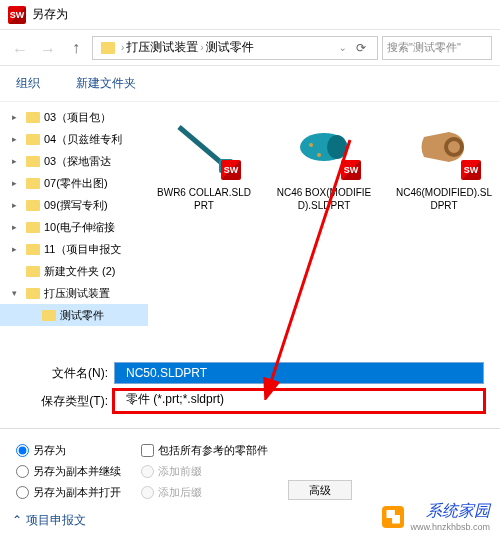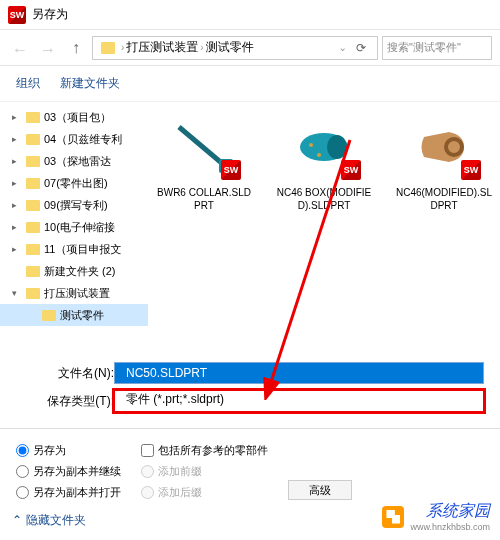--- a/index.html
+++ b/index.html
@@ -7,35 +7,35 @@
 .titlebar { height: 30px; background: #fff; border-bottom: 1px solid #e5e5e5; display: flex; align-items: center; padding: 0 8px; }
 .sw-logo { width: 18px; height: 18px; background: linear-gradient(135deg, #d00 50%, #a00 50%); border-radius: 2px; display: inline-flex; align-items: center; justify-content: center; color: #fff; font-size: 9px; font-weight: bold; margin-right: 6px; }
 .title-text { font-size: 12px; }
 .navbar { height: 36px; border-bottom: 1px solid #e5e5e5; display: flex; align-items: center; padding: 0 8px; gap: 4px; }
 .nav-btn { width: 24px; height: 24px; display: flex; align-items: center; justify-content: center; color: #666; }
 .nav-btn.disabled { color: #ccc; }
 .nav-path { flex: 1; display: flex; align-items: center; border: 1px solid #ccc; height: 24px; padding: 0 4px; font-size: 12px; gap: 2px; }
 .folder-icon-sm { width: 14px; height: 12px; background: #f8d86b; border-radius: 1px; margin: 0 4px; }
 .path-sep { color: #999; font-size: 10px; }
 .search-box { width: 110px; height: 24px; border: 1px solid #ccc; display: flex; align-items: center; padding: 0 4px; font-size: 11px; color: #888; }
-.toolbar { height: 36px; display: flex; align-items: center; padding: 0 16px; gap: 20px; font-size: 12px; color: #1a4d8f; border-bottom: 1px solid #f0f0f0; background: #fff; }
+.toolbar { height: 36px; display: flex; align-items: center; padding: 0 16px; gap: 36px; font-size: 12px; color: #1a4d8f; border-bottom: 1px solid #f0f0f0; background: #fff; }
 .main { display: flex; height: 252px; }
 .sidebar { width: 155px; overflow: hidden; padding: 4px 0; }
 .tree-item { display: flex; align-items: center; height: 22px; font-size: 11px; padding-left: 12px; gap: 4px; white-space: nowrap; }
 .tree-caret { width: 10px; font-size: 9px; color: #666; display: inline-block; }
 .tree-folder { width: 14px; height: 11px; background: #f8d86b; border-radius: 1px; flex-shrink: 0; }
 .tree-item.selected { background: #cde8ff; }
 .content { flex: 1; display: flex; gap: 20px; padding: 10px 6px; align-items: flex-start; }
 .file-item { width: 100px; text-align: center; }
 .thumb { width: 90px; height: 70px; display: flex; align-items: center; justify-content: center; margin: 0 auto 4px; position: relative; }
 .file-label { font-size: 10px; line-height: 1.3; word-break: break-all; }
 .sw-badge { position: absolute; bottom: 2px; right: 8px; width: 20px; height: 20px; background: linear-gradient(135deg, #e00 50%, #b00 50%); color: #fff; font-size: 9px; font-weight: bold; display: flex; align-items: center; justify-content: center; transform: rotate(0deg); border-radius: 2px; }
 .fields { padding: 8px 16px 4px 40px; }
 .field-row { display: flex; align-items: center; margin-bottom: 6px; }
-.field-label { font-size: 12px; width: 74px; text-align: right; padding-right: 0; }
+.field-label { font-size: 12px; width: 74px; text-align: right; padding-right: 6px; }
 .field-input { flex: 1; height: 22px; border: 1px solid #7aa7d8; background: #fff; font-size: 12px; padding: 0 11px; }
 .field-input.highlighted { background: #0078d7; color: #fff; }
 .field-input.boxed { outline: 3px solid #e00; outline-offset: -1px; }
 .divider { height: 1px; background: #ddd; margin: 6px 0; }
 .options { display: flex; padding: 8px 16px; gap: 20px; font-size: 11px; }
 .opt-col { display: flex; flex-direction: column; gap: 6px; }
 .opt-row { display: flex; align-items: center; gap: 4px; }
 .adv-btn { width: 64px; height: 20px; font-size: 11px; border: 1px solid #ccc; background: #f5f5f5; text-align: center; line-height: 18px; }
 .footer { position: absolute; bottom: 0; left: 0; right: 0; height: 40px; display: flex; align-items: center; justify-content: space-between; padding: 0 12px; background: #fff; }
 .hide-folders { font-size: 12px; color: #1a4d8f; display: flex; align-items: center; gap: 4px; }
@@ -209,21 +209,21 @@
       </label>
   </div>
   <div class="opt-col" style="justify-content:flex-end">
     <div class="adv-btn">高级</div>
   </div>
 </div>
 
 <div class="footer">
   <span class="hide-folders">
     <span>⌃</span>
-    <span>隐藏文件夹</span>
+    <span>项目申报文</span>
   </span>
 </div>
 
 <svg class="arrow" style="left:260px; top:130px;" width="100" height="270">
   <defs>
       <marker id="ah" markerWidth="10" markerHeight="10" refX="2" refY="3" orient="auto">
         <path d="M0,0 L0,6 L8,3 z" fill="#e00"></path>
       </marker>
     </defs>
   <line x1="90" y1="10" x2="10" y2="255" stroke="#e00" stroke-width="3" marker-end="url(#ah)"></line>

